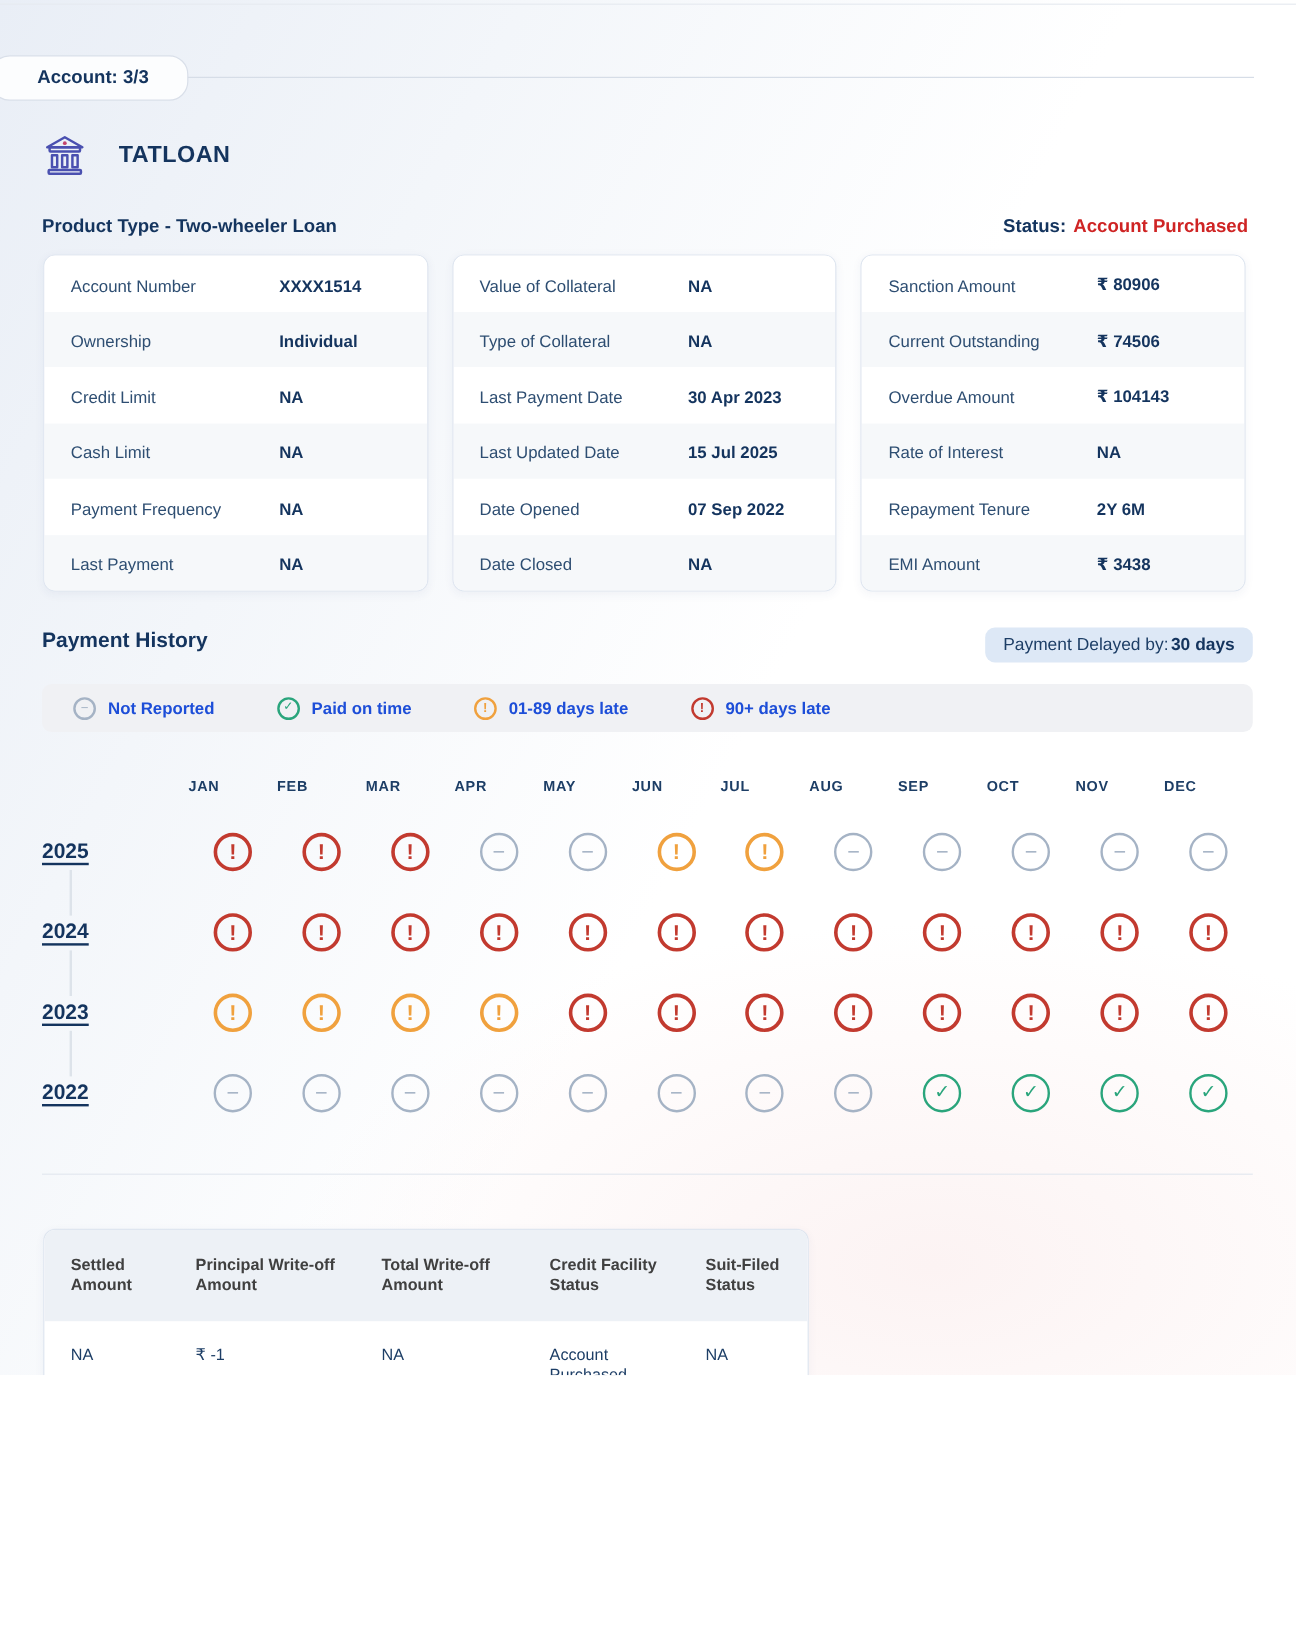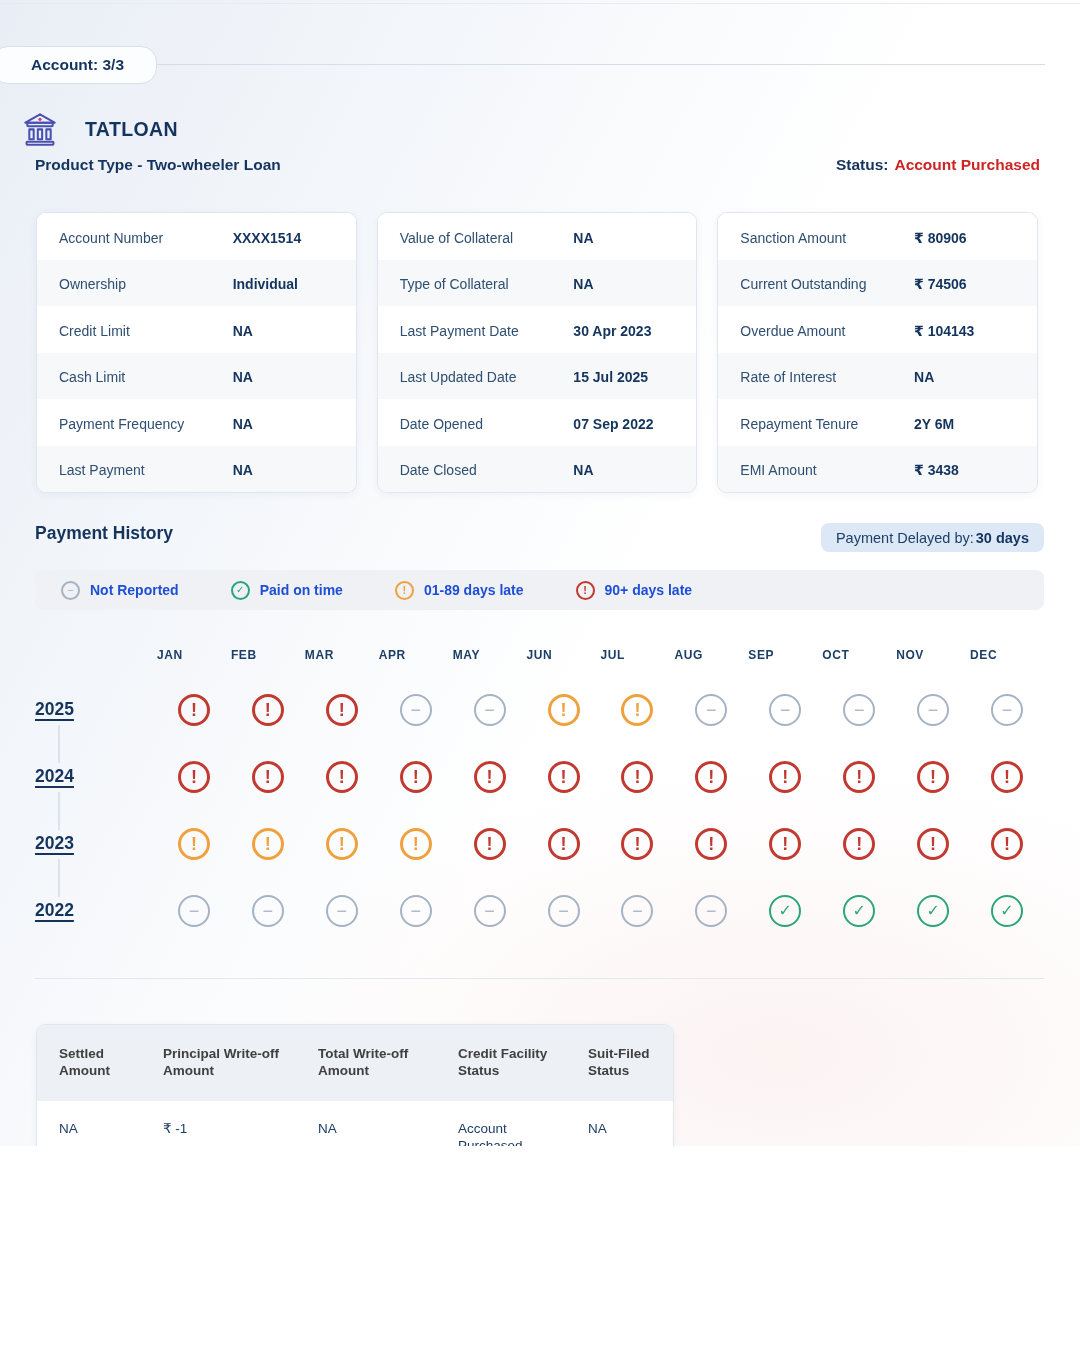--- a/index.html
+++ b/index.html
@@ -21,24 +21,24 @@
   
   .panel-line { position:absolute; top:64px; left:0; width:1045px;
     border-top:1.5px solid #d6dde7; }
   .account-tab {
     position:absolute; top:46px; left:-8px; height:38px;
     display:flex; align-items:center; padding:0 32px 0 38px;
     background:#fcfdfe; border:1.5px solid #d9dfe9; border-radius:16px;
     font-size:15.5px; font-weight:700; color:#14345e; z-index:2;
   }
   
-  .bank-row { position:absolute; top:110px; left:21px; display:flex; align-items:center; }
+  .bank-row { position:absolute; top:110px; left:35px; display:flex; align-items:center; }
   .bank-icon { width:38px; height:38px; display:block; }
   .bank-name { margin-left:26px; font-size:19.5px; font-weight:700; letter-spacing:.4px; color:#14345e; }
-  .meta-row { position:absolute; top:156px; left:35px; width:1005px;
+  .meta-row { position:absolute; top:180px; left:35px; width:1005px;
     display:flex; justify-content:space-between; align-items:center; }
   .product-type { font-size:15.5px; font-weight:700; color:#14345e; }
   .status-line { font-size:15.5px; font-weight:700; color:#14345e; }
   .status-value { color:#cf2424; margin-left:6px; }
   
   .cards { position:absolute; top:212px; left:36px; width:1002px; display:flex; gap:20px; }
   .card { flex:1; background:#fff; border:1px solid #dfe6f0; border-radius:10px;
     overflow:hidden; box-shadow:0 2px 8px rgba(30,60,110,.05); }
   .card-row { height:46.5px; display:flex; align-items:center; padding:3px 16px 0 22px; background:#fff; }
   .card-row.alt { background:#f6f8fa; }

